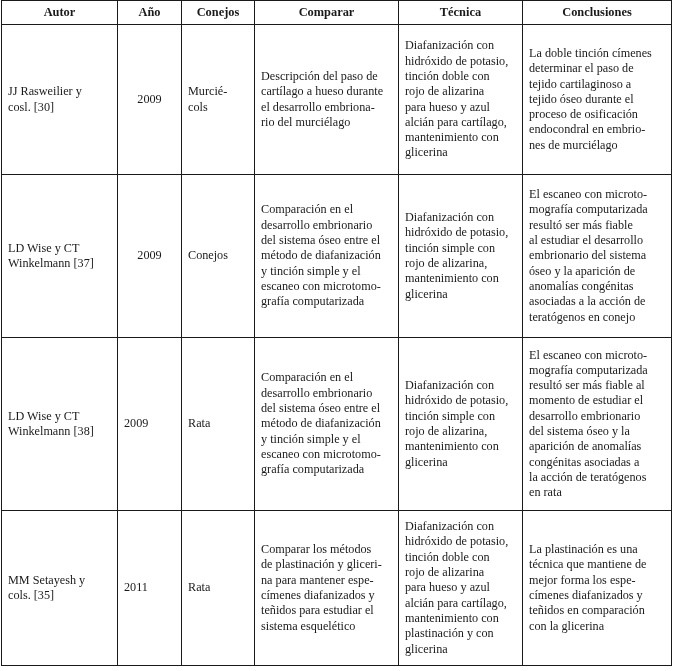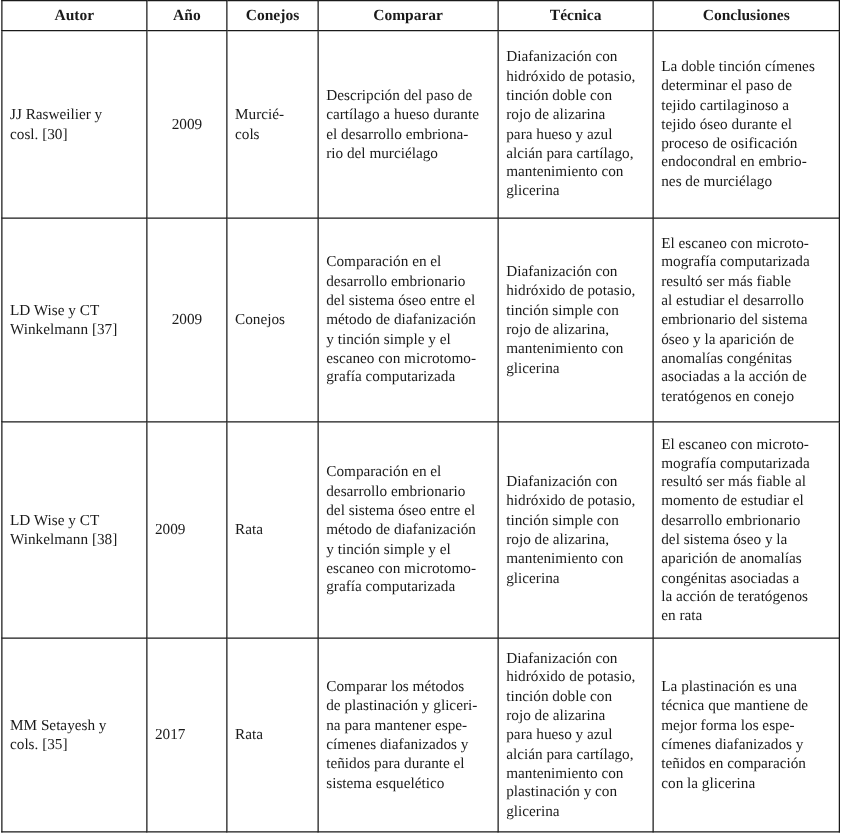--- a/index.html
+++ b/index.html
@@ -193,31 +193,31 @@
 la acción de teratógenos
 en rata</span>
         </td>
     </tr>
     <tr class="r4">
       <td>
           <span class="cell-text">MM Setayesh y
 cols. [35]</span>
         </td>
       <td>
-          <span class="cell-text">2017</span>
+          <span class="cell-text">2011</span>
         </td>
       <td>
           <span class="cell-text">Rata</span>
         </td>
       <td>
           <span class="cell-text">Comparar los métodos
 de plastinación y gliceri-
 na para mantener espe-
 címenes diafanizados y
-teñidos para durante el
+teñidos para estudiar el
 sistema esquelético</span>
         </td>
       <td>
           <span class="cell-text">Diafanización con
 hidróxido de potasio,
 tinción doble con
 rojo de alizarina
 para hueso y azul
 alcián para cartílago,
 mantenimiento con

